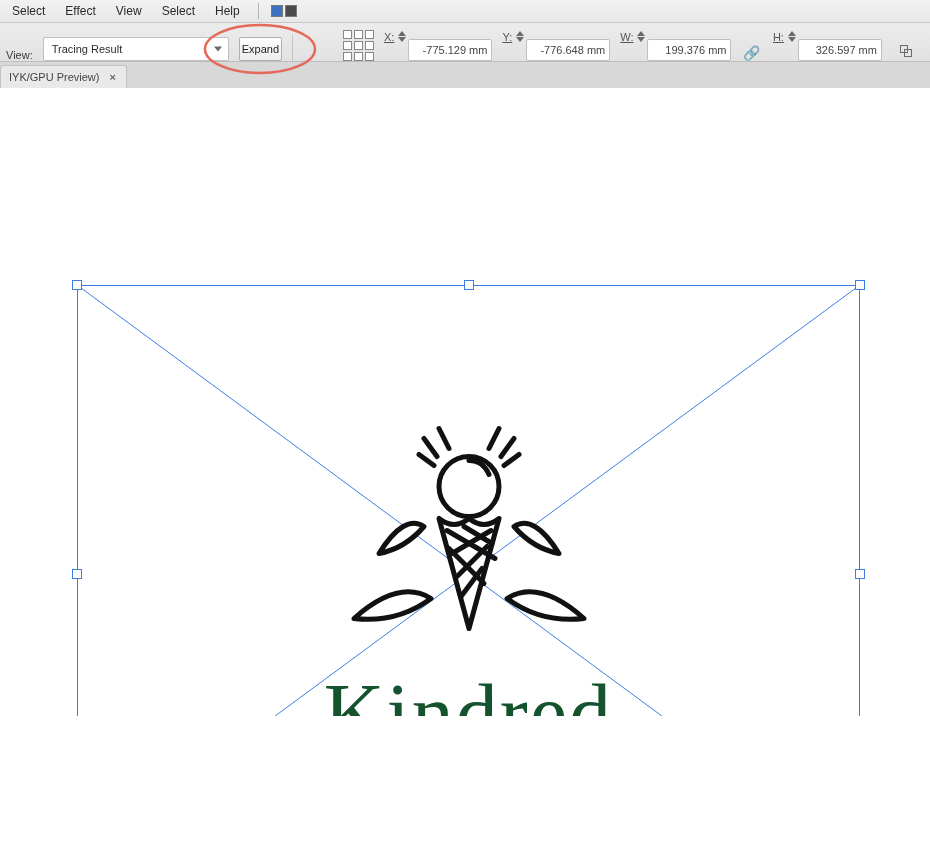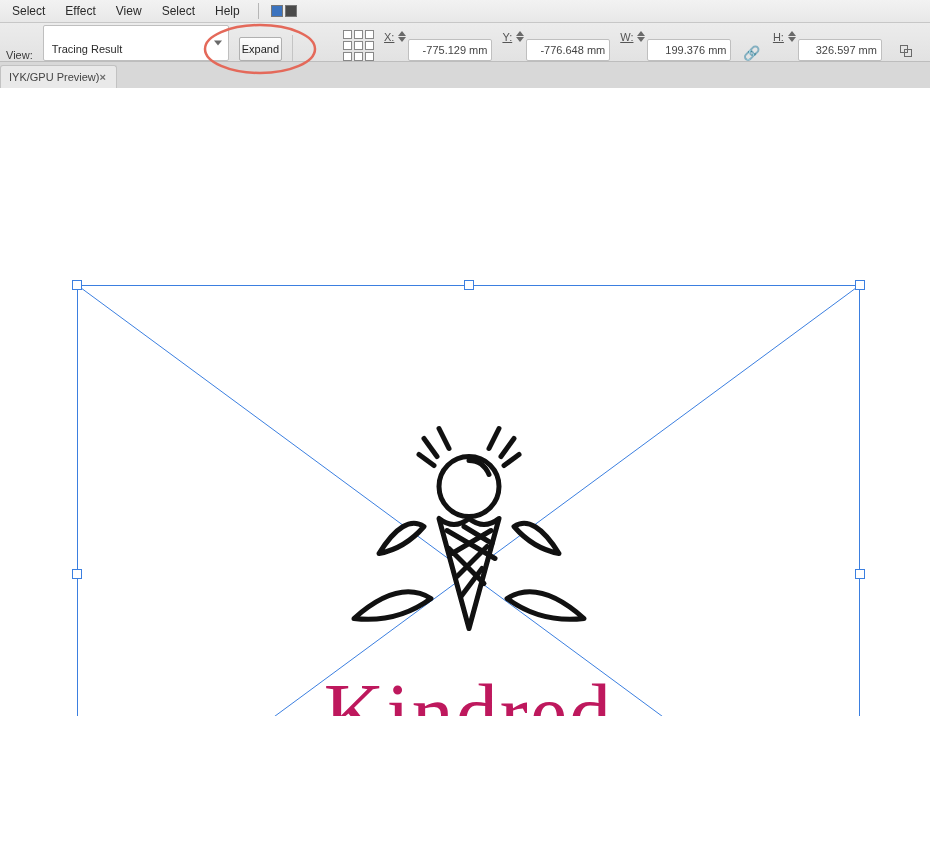--- a/index.html
+++ b/index.html
@@ -9,51 +9,51 @@
 .menubar{height:22px;background:linear-gradient(#f2f2f2,#e8e8e8);border-bottom:1px solid #c7c7c7;display:flex;align-items:center;padding:0 4px;gap:4px;}
 .menu-item{padding:2px 8px;cursor:default;border-radius:2px;}
 .menubar-divider{width:1px;height:16px;background:#b6b6b6;margin:0 6px;}
 .menubar-icons{display:flex;align-items:center;gap:6px;padding-left:2px;}
 .swatch{width:10px;height:10px;border:1px solid #777;}
 .swatch-row{display:flex;gap:2px;}
 
 
 .ctrlbar{height:38px;background:linear-gradient(#ececec,#e2e2e2);border-bottom:1px solid #bdbdbd;display:flex;align-items:flex-end;padding:0 6px;gap:10px;font-size:11px;color:#444;}
 .ctrl-label{color:#3a3a3a;}
-.ctrl-select{min-width:158px;height:22px;border:1px solid #bfbfbf;background:#ffffff;border-radius:2px;display:flex;align-items:center;padding:12px 18px 0 8px;position:relative;font-size:11px;color:#2a2a2a;box-shadow:inset 0 1px 0 #fff;}
+.ctrl-select{min-width:158px;height:22px;border:1px solid #bfbfbf;background:#ffffff;border-radius:2px;display:flex;align-items:center;padding:0 18px 0 8px;position:relative;font-size:11px;color:#2a2a2a;box-shadow:inset 0 1px 0 #fff;}
 .ctrl-select::after{content:"";position:absolute;right:6px;top:50%;transform:translateY(-50%);border-left:4px solid transparent;border-right:4px solid transparent;border-top:5px solid #6a6a6a;}
 .ctrl-btn{height:22px;padding:0 2px;border:1px solid #b0b0b0;background:linear-gradient(#fdfdfd,#ededed);border-radius:2px;display:flex;align-items:center;font-size:11px;color:#222;cursor:default;}
 .ctrl-sep{width:1px;height:26px;background:#c4c4c4;}
 .ctrl-gap{width:30px;}
 .align-grid{display:grid;grid-template-columns:repeat(3,9px);grid-template-rows:repeat(3,9px);gap:2px;}
 .align-grid span{border:1px solid #888;background:#fff;}
 .coord-group{display:flex;align-items:center;gap:2px;}
 .coord-label{color:#555;text-decoration:underline;}
 .coord-input{width:74px;height:20px;border:1px solid #bfbfbf;background:#fff;border-radius:2px;display:flex;align-items:center;justify-content:flex-end;padding:0 4px;font-size:11px;position:relative;margin-top:27px;}
 .spinner{display:flex;flex-direction:column;margin-left:2px;gap:1px;align-items:center;}
 .spin-up,.spin-down{width:0;height:0;border-left:4px solid transparent;border-right:4px solid transparent;}
 .spin-up{border-bottom:5px solid #6a6a6a;}
 .spin-down{border-top:5px solid #6a6a6a;}
 .link-icon{color:#7a7a7a;font-size:14px;padding:0 2px;}
 
 
 .tabbar{height:26px;background:#d8d8d8;border-bottom:1px solid #bdbdbd;display:flex;align-items:flex-end;}
-.doc-tab{height:22px;background:#e9e9e9;border:1px solid #c2c2c2;border-bottom:none;border-top-left-radius:3px;border-top-right-radius:3px;padding:0 10px 0 8px;display:flex;align-items:center;font-size:11px;color:#444;}
+.doc-tab{height:22px;background:#e9e9e9;border:1px solid #c2c2c2;border-bottom:none;border-top-left-radius:3px;border-top-right-radius:3px;padding:0 10px 0 8px;display:flex;align-items:center;gap:10px;font-size:11px;color:#444;}
 .tab-close{font-weight:bold;color:#6b6b6b;cursor:default;}
 
 
 .canvas-area{position:absolute;top:88px;left:0;right:0;bottom:0;background:#ffffff;}
 .bbox{position:absolute;left:77px;top:197px;width:783px;height:577px;}
 .bbox-rect{position:absolute;inset:0;border:1px solid #3b7fe0;}
 .bbox svg.diag{position:absolute;inset:0;width:100%;height:100%;pointer-events:none;}
 .handle{position:absolute;width:8px;height:8px;background:#fff;border:1px solid #3b7fe0;margin:-5px 0 0 -5px;}
 
 .logo{position:absolute;left:50%;top:52%;transform:translate(-50%,-50%);text-align:center;pointer-events:none;}
 .logo svg{display:block;margin:0 auto;}
-.logo-text{font-family:"Brush Script MT","Segoe Script",cursive;font-size:84px;color:#be185d;margin-top:6px;letter-spacing:2px;font-weight:500;}
+.logo-text{font-family:"Brush Script MT","Segoe Script",cursive;font-size:84px;color:#14532d;margin-top:6px;letter-spacing:2px;font-weight:500;}
 
 
 .annot-circle{position:absolute;pointer-events:none;}
 </style>
 </head>
 <body>
 <div class="app">
 
 <div class="menubar">
   <div class="menu-item">Select</div>

